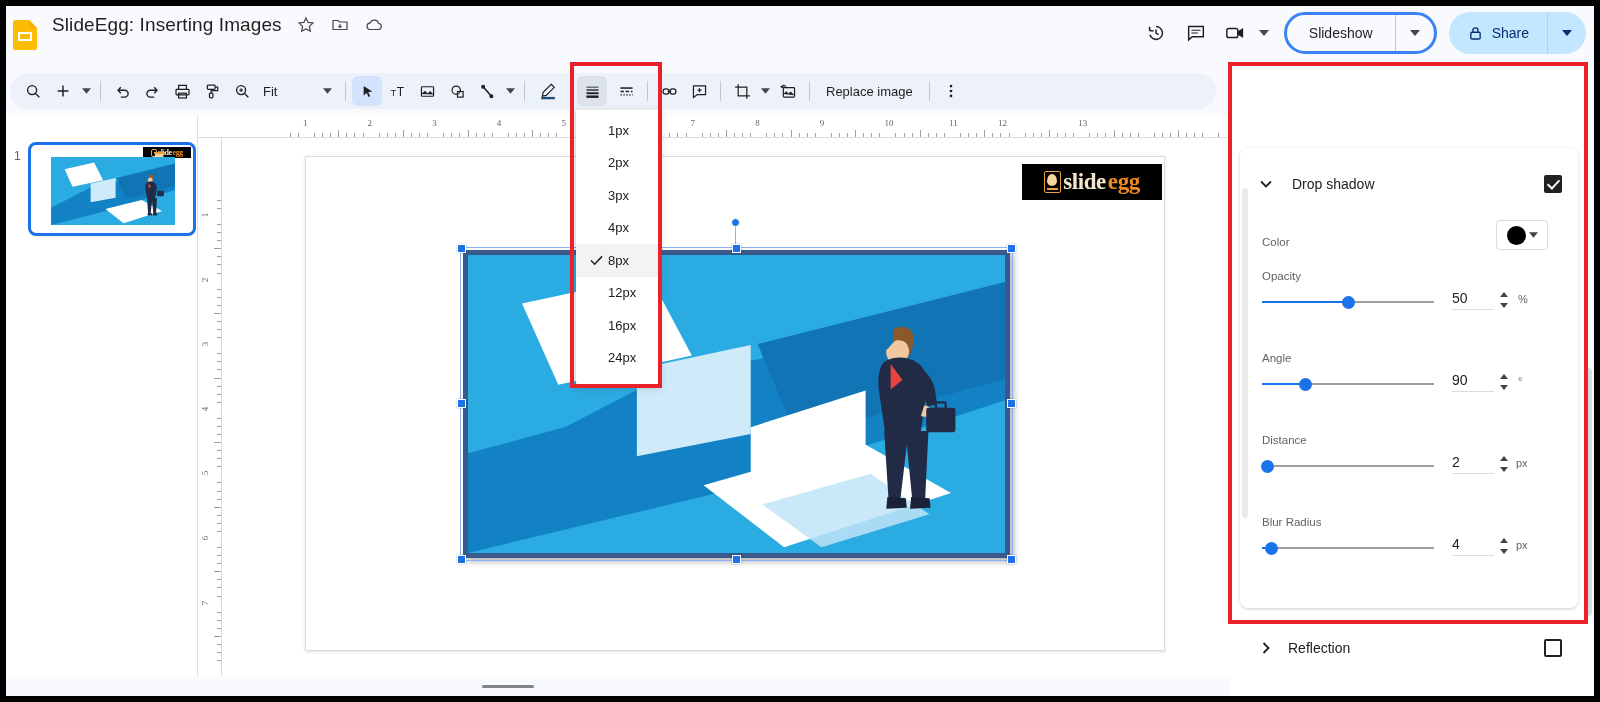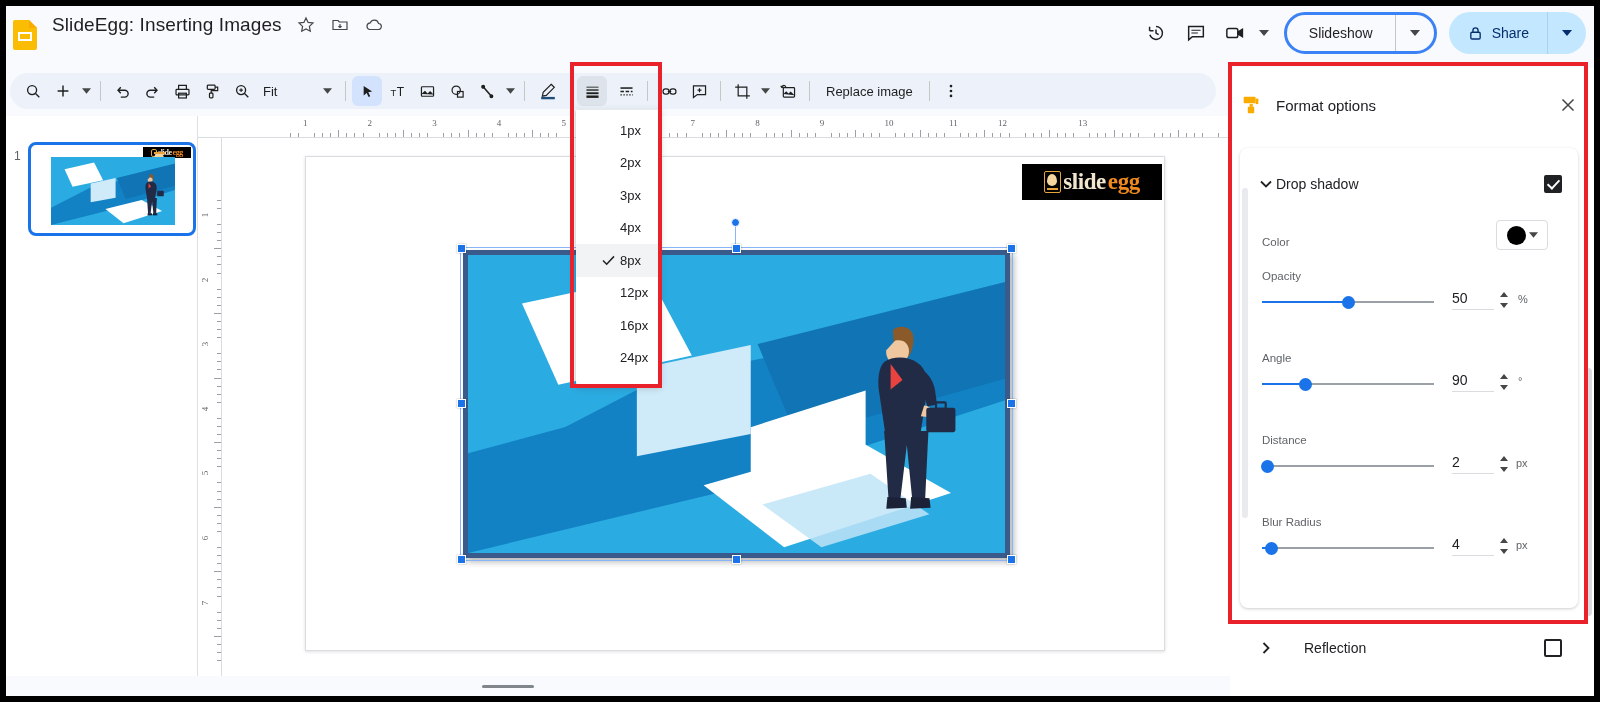--- a/index.html
+++ b/index.html
@@ -202,21 +202,21 @@
   }
 
   
   .bw-menu {
     position: absolute; left: 576px; top: 110px; width: 84px; height: 276px;
     background: #fff; box-shadow: 0 2px 6px 2px rgba(60,64,67,.15), 0 1px 2px rgba(60,64,67,.3);
     border-radius: 0 0 4px 4px; z-index: 60; padding: 4px 0;
   }
   .bw-item {
     height: 32.5px; display: flex; align-items: center;
-    font-size: 13px; color: #202124; cursor: pointer; padding-left: 20px;
+    font-size: 13px; color: #202124; cursor: pointer; padding-left: 8px;
     position: relative;
   }
   .bw-item.checked { background: #f1f3f4; }
   .bw-check { width: 24px; display:flex; align-items:center; justify-content:center; }
   .bw-label { flex: 1; text-align: left; }
 
   
   .fmt-panel {
     position: absolute; right: 0; top: 68px; width: 370px; height: 634px;
     background: #fff;
@@ -226,21 +226,21 @@
     display: flex; align-items: center; gap: 14px;
   }
   .fmt-title { font-size: 15px; color: #202124; flex: 1; }
   .fmt-card {
     position: absolute; left: 10px; top: 80px; right: 22px; height: 460px;
     background: #fff; border-radius: 8px;
     box-shadow: 0 1px 2px rgba(60,64,67,.15), 0 1px 3px 1px rgba(60,64,67,.08);
   }
   .fmt-row-head {
     position: absolute; left: 16px; top: 16px; right: 16px; height: 40px;
-    display: flex; align-items: center; 
+    display: flex; align-items: center; gap: 16px;
   }
   .fmt-section-title { font-size: 14px; color: #202124; flex: 1; }
   .cb {
     width: 18px; height: 18px; flex: 0 0 auto; cursor: pointer;
     border: 2px solid #202124; border-radius: 2px; position: relative;
     background: #fff;
   }
   .cb.on { background: #202124; }
   .cb.on::after {
     content: ""; position: absolute; left: 4px; top: 0px; width: 5px; height: 10px;
@@ -274,21 +274,21 @@
     border-bottom: 1px solid #dadce0; text-align: left; padding-bottom: 3px;
     cursor: text;
   }
   .spin-arrows {
     position: absolute; width: 12px; height: 18px; cursor: pointer;
   }
   .unit { position: absolute; font-size: 11px; color: #5f6368; }
 
   .fmt-reflection {
     position: absolute; left: 10px; top: 552px; right: 22px; height: 56px;
-    display: flex; align-items: center; gap: 28px; padding: 0 16px;
+    display: flex; align-items: center; gap: 12px; padding: 0 16px;
     cursor: pointer;
   }
   .panel-scroll {
     position: absolute; right: 8px; top: 300px; width: 7px; height: 248px;
     background: #dadce0; border-radius: 4px; cursor: pointer;
   }
   .panel-scroll2 {
     position: absolute; right: 352px; top: 188px; width: 6px; height: 330px;
     background: #e8eaed; border-radius: 4px;
   }
@@ -896,32 +896,20 @@
         <span class="bw-check"></span>
         <span class="bw-label">16px</span>
       </div>
       <div class="bw-item">
         <span class="bw-check"></span>
         <span class="bw-label">24px</span>
       </div>
     </div>
 
   <div class="fmt-panel">
-    <div class="fmt-header">
-      <svg width="22" height="22" viewBox="0 0 24 24">
-        <rect x="4" y="3" width="13" height="7" rx="1" fill="#f9ab00"></rect>
-        <rect x="17" y="5" width="3" height="6" fill="#f9ab00"></rect>
-        <rect x="10.5" y="11" width="3.5" height="3" fill="#f9ab00"></rect>
-        <rect x="8.5" y="14" width="7" height="7" rx="1" fill="#f9ab00"></rect>
-      </svg>
-      <span class="fmt-title">Format options</span>
-      <svg width="20" height="20" viewBox="0 0 20 20" stroke="#444746" stroke-width="1.5" style="cursor:pointer">
-        <path d="M4.5 4.5l11 11M15.5 4.5l-11 11"></path>
-      </svg>
-    </div>
 
     <div class="fmt-card">
       <div class="fmt-row-head">
         <svg width="20" height="20" viewBox="0 0 20 20" fill="none" stroke="#202124" stroke-width="1.8">
           <path d="M5 7.5l5 5 5-5"></path>
         </svg>
         <span class="fmt-section-title">Drop shadow</span>
         <div class="cb on"></div>
       </div>
 

